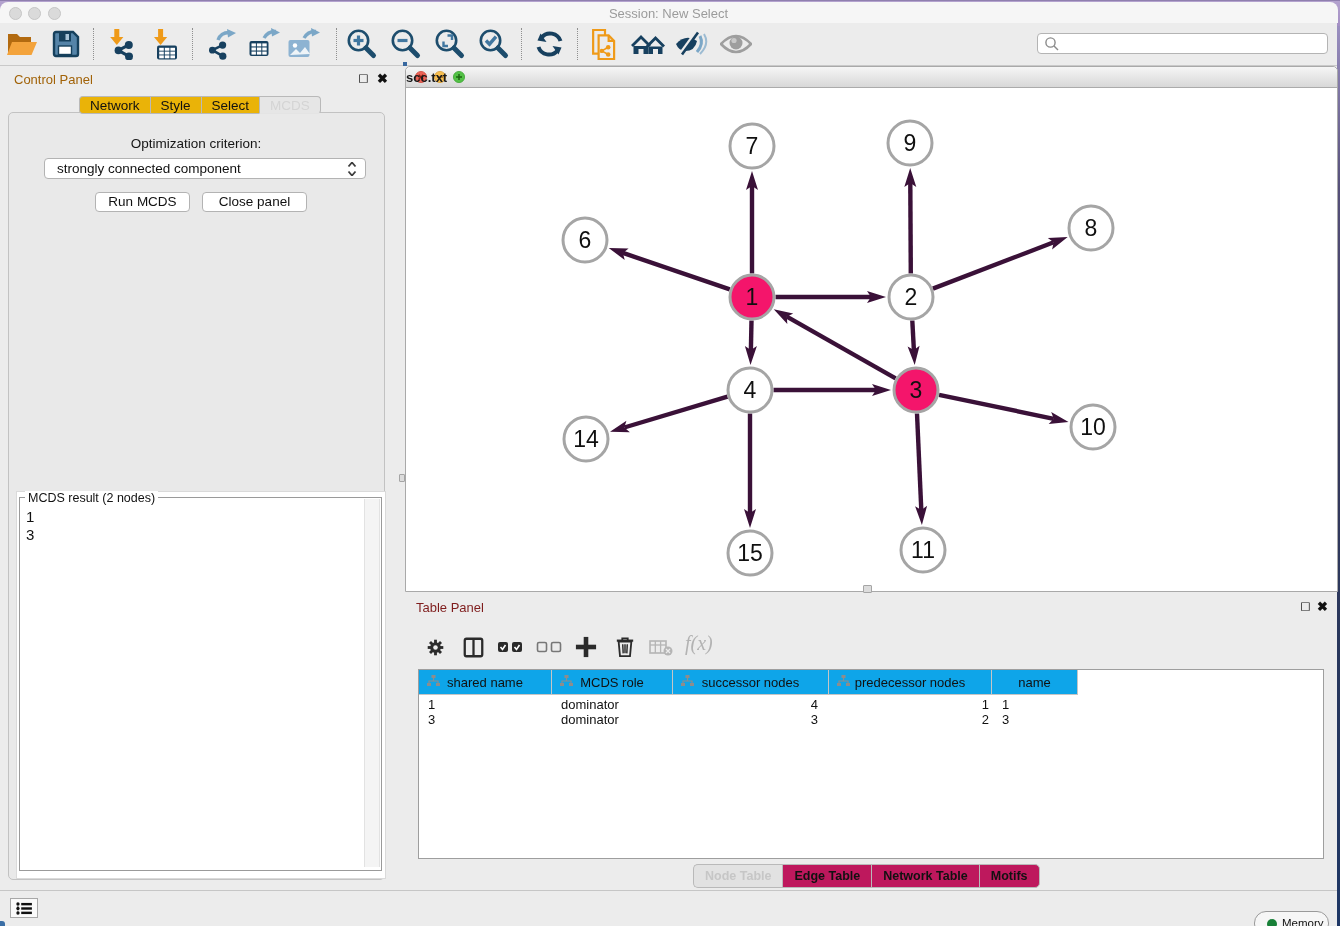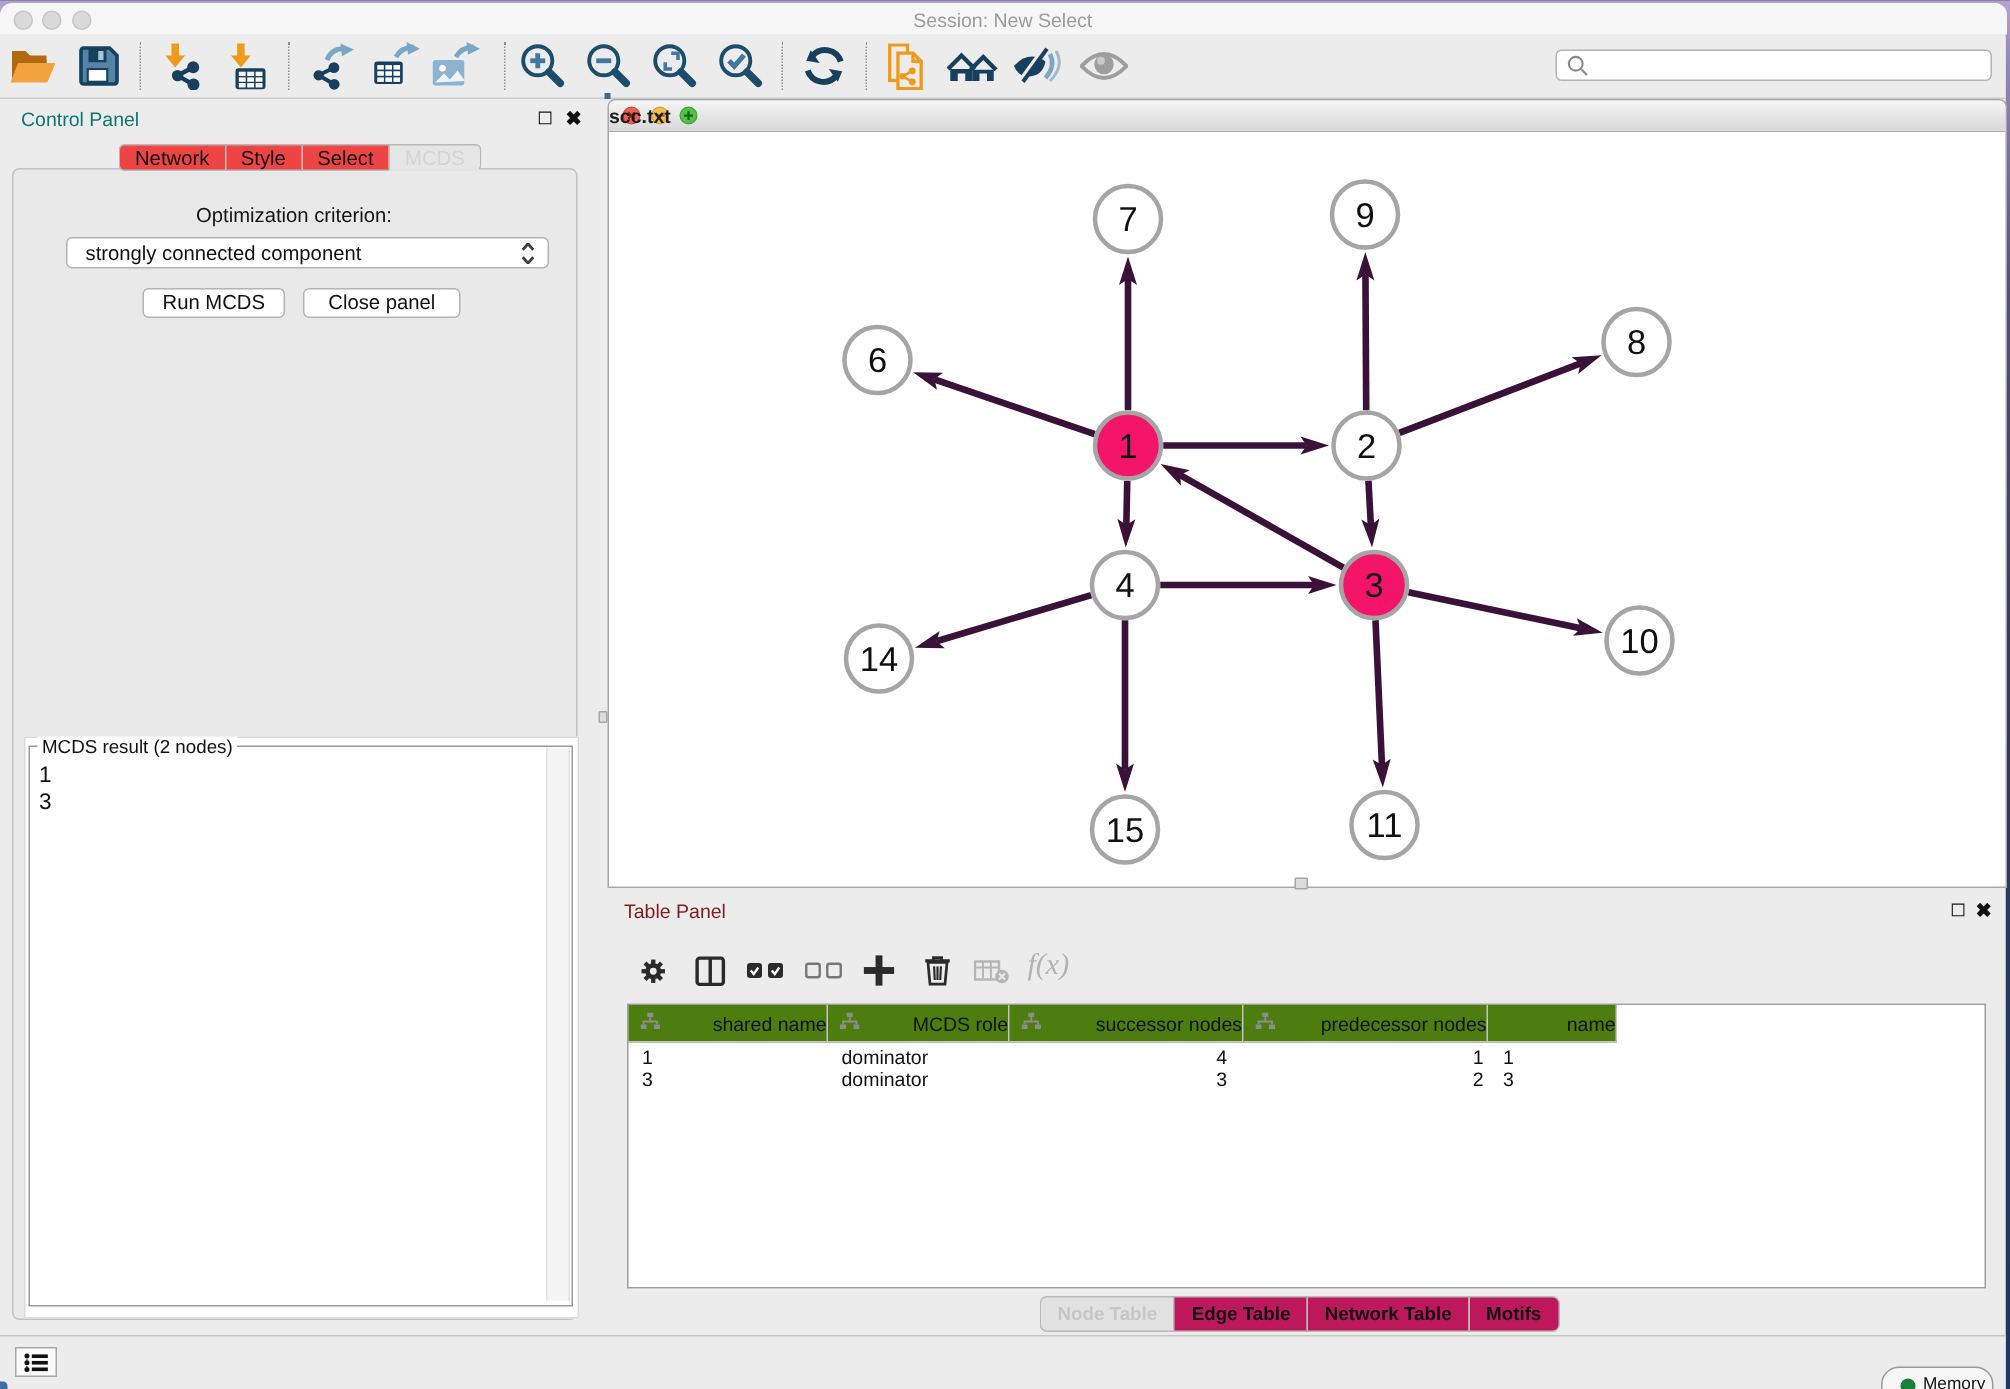--- a/index.html
+++ b/index.html
@@ -14,25 +14,25 @@
  border-radius:9px 9px 0 0;}
 #titlebar{left:0;top:2px;width:1338px;height:21px;background:#f6f6f6;border-radius:8px 8px 0 0;}
 .tl{width:11px;height:11px;border-radius:50%;background:#dadada;border:1px solid #c6c6c6;top:7px;}
 #titletext{left:0;top:3px;width:1337px;height:20px;text-align:center;font-size:13px;
  line-height:21px;color:#9b9b9b;}
 #toolbar{left:0;top:23px;width:1337px;height:42px;background:#ececec;border-bottom:1px solid #c9c9c9;}
 .tsep{top:5px;height:32px;width:0;border-left:1px dotted #8f8f8f;}
 #searchbox{left:1037px;top:10px;width:289px;height:19px;background:#fff;border:1px solid #b4b4b4;
  border-radius:4px;}
 
-#cpheader{left:14px;top:72px;font-size:13px;color:#0f766e;}
+#cpheader{left:14px;top:72px;font-size:13px;color:#a16207;}
 .winbtn{font-size:13px;color:#111;}
 #cptabs{left:79px;top:96px;height:16px;}
 .tab{display:inline-block;vertical-align:top;height:16px;line-height:17px;font-size:13.5px;
- background:#ef4444;border:1px solid #b9b9b9;border-right:none;padding:0 10px;color:#111;}
+ background:#eab308;border:1px solid #b9b9b9;border-right:none;padding:0 10px;color:#111;}
 #cpbody{left:8px;top:112px;width:375px;height:766px;background:#e9e9e9;
  border:1px solid #c2c2c2;border-radius:5px;}
 #optlabel{left:9px;top:136px;width:374px;text-align:center;font-size:13.5px;color:#151515;}
 #optsel{left:44px;top:158px;width:308px;height:19px;background:#fff;border:1px solid #b3b3b3;
  border-radius:4px;font-size:13.5px;line-height:19px;color:#111;padding-left:12px;}
 .btn{background:#fff;border:1px solid #b3b3b3;border-radius:4px;font-size:13.5px;
  text-align:center;line-height:18px;color:#111;}
 #resultbox{left:16px;top:491px;width:368px;height:386px;background:#fff;border:1px solid #dadada;}
 #fieldset{left:19px;top:497px;width:361px;height:372px;border:1px solid #9a9a9a;background:#fff;}
 #legend{left:25px;top:491px;background:#fff;padding:0 3px;font-size:12.5px;color:#111;}
@@ -41,22 +41,22 @@
 
 #netwin{left:405px;top:66px;width:933px;height:526px;background:#fff;
  border:1px solid #a9a9a9;border-radius:5px 5px 0 0;box-sizing:border-box;}
 #nettitle{left:0;top:0;width:931px;height:20px;background:linear-gradient(#f6f6f6,#d8d8d8);
  border-bottom:1px solid #ababab;border-radius:5px 5px 0 0;}
 #nettitletext{left:0;top:0;width:931px;height:20px;text-align:left;font-size:13px;
  font-weight:bold;color:#1a1a1a;line-height:21px;}
 
 #tpheader{left:416px;top:600px;font-size:13px;color:#7f1d1d;}
 #tptable{left:418px;top:669px;width:904px;height:188px;background:#fff;border:1px solid #9e9e9e;}
-.th{position:absolute;top:0;height:24px;background:#4d7c0f;border-right:1px solid #c5c5c5;
- border-bottom:1px solid #c5c5c5;font-size:13px;color:#111;text-align:right;line-height:25px;}
+.th{position:absolute;top:0;height:24px;background:#0ea5e9;border-right:1px solid #c5c5c5;
+ border-bottom:1px solid #c5c5c5;font-size:13px;color:#111;text-align:center;line-height:25px;}
 .td{position:absolute;font-size:13px;color:#111;height:15px;line-height:15px;}
 .btab{display:inline-block;vertical-align:top;height:22px;line-height:23px;font-size:12.5px;
  font-weight:bold;background:#be185d;border:1px solid #b9b9b9;border-right:none;padding:0 11px;color:#111;}
 
 #statusbar{left:0;top:890px;width:1337px;height:36px;background:#ececec;border-top:1px solid #c6c6c6;}
 </style>
 </head>
 <body>
 <div id="purpletop" class="abs"></div>
 <div id="rightstrip" class="abs"></div>

